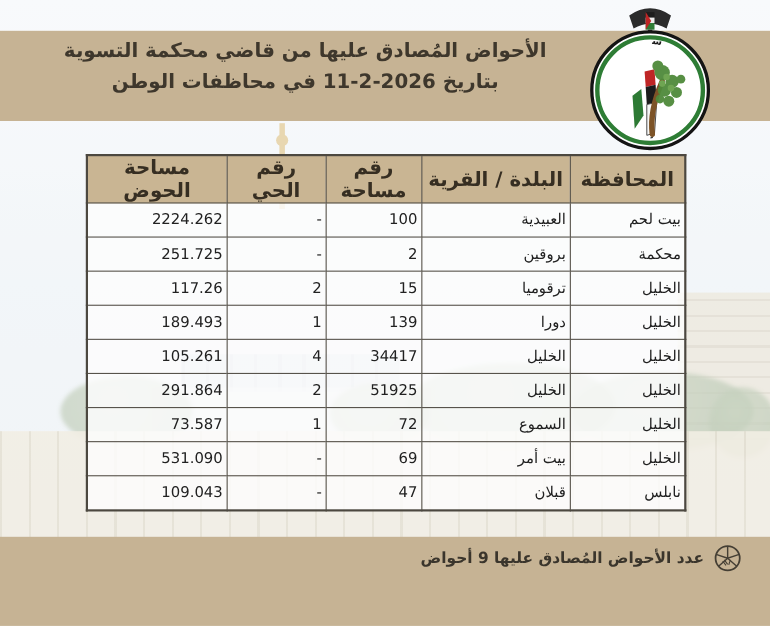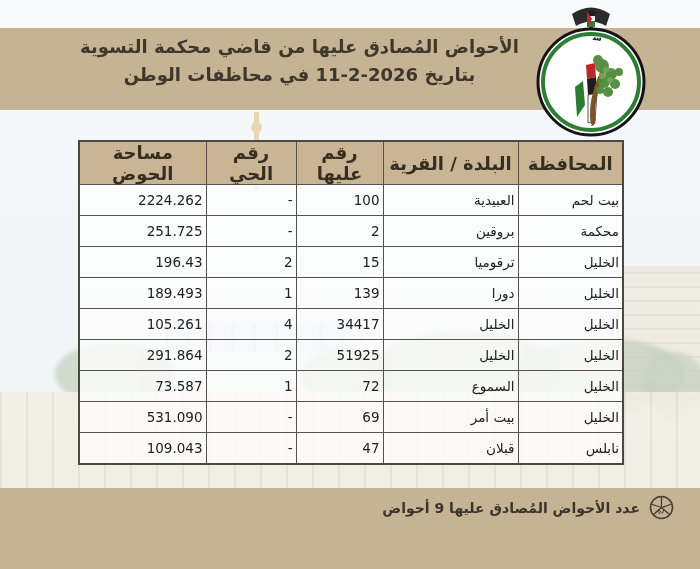--- a/index.html
+++ b/index.html
@@ -30,21 +30,21 @@
         background-image:repeating-linear-gradient(90deg, rgba(150,138,108,.25) 0 2px, transparent 2px 26px);}
   .photo::after{content:"";position:absolute;inset:0;background:rgba(255,255,255,.40);}
 
   
   .band{position:absolute;left:0;width:700px;background:#c6b394;z-index:2;}
   .header-band{top:28px;height:82px;}
   .footer-band{top:488px;height:81px;}
 
   
   .header-title{position:absolute;left:0;top:28px;width:555px;height:64px;z-index:3;
-                display:flex;flex-direction:column;align-items:center;justify-content:center;row-gap:7px;margin-left:22px;}
+                display:flex;flex-direction:column;align-items:center;justify-content:center;row-gap:7px;}
   .title-line{direction:rtl;color:#3e372c;font-weight:bold;font-size:18px;white-space:nowrap;}
 
   
   .logo{position:absolute;left:530px;top:2px;z-index:4;}
 
   
   table.data{position:absolute;left:78px;top:140px;width:544px;z-index:3;
              border-collapse:collapse;table-layout:fixed;direction:rtl;}
   table.data th{height:33px;background:#c9b593;border:1px solid #57534b;
                 font-size:18px;font-weight:bold;color:#362e22;text-align:center;padding:0 3px;}
@@ -144,21 +144,21 @@
       <col style="width:105px">
         <col style="width:135px">
         <col style="width:87px">
       <col style="width:90px">
         <col style="width:127px">
     </colgroup>
     <thead>
       <tr>
         <th>المحافظة</th>
         <th>البلدة / القرية</th>
-        <th>رقم عليها</th>
+        <th>رقم مساحة</th>
         <th>رقم الحي</th>
         <th>مساحة الحوض</th>
       </tr>
     </thead>
     <tbody>
       <tr>
         <td>بيت لحم</td>
           <td>العبيدية</td>
           <td>100</td>
           <td>-</td>
@@ -169,21 +169,21 @@
           <td>بروقين</td>
           <td>2</td>
           <td>-</td>
           <td>251.725</td>
       </tr>
       <tr>
         <td>الخليل</td>
           <td>ترقوميا</td>
           <td>15</td>
           <td>2</td>
-          <td>196.43</td>
+          <td>117.26</td>
       </tr>
       <tr>
         <td>الخليل</td>
           <td>دورا</td>
           <td>139</td>
           <td>1</td>
           <td>189.493</td>
       </tr>
       <tr>
         <td>الخليل</td>

